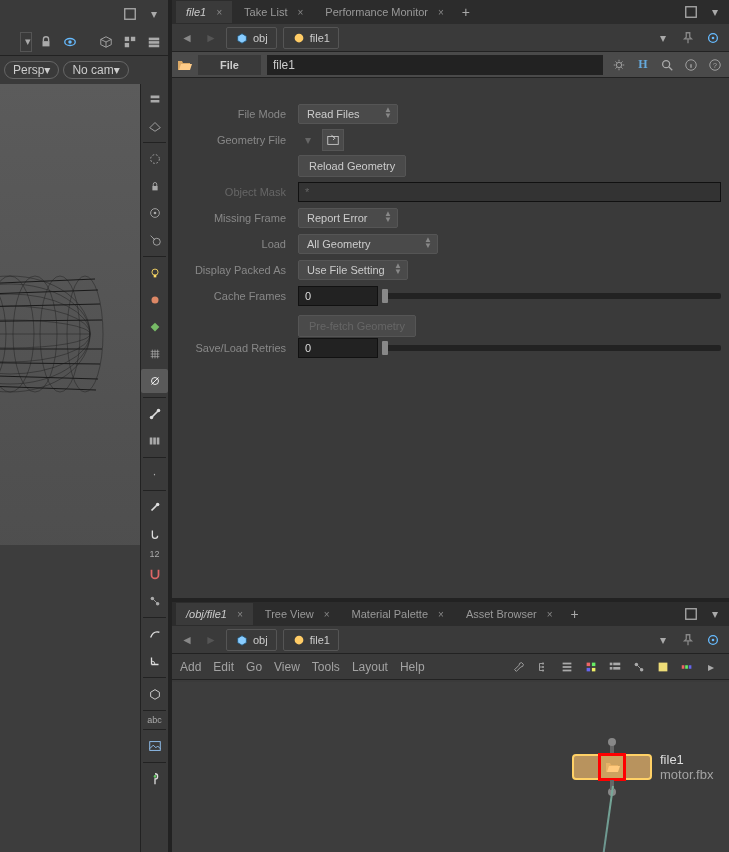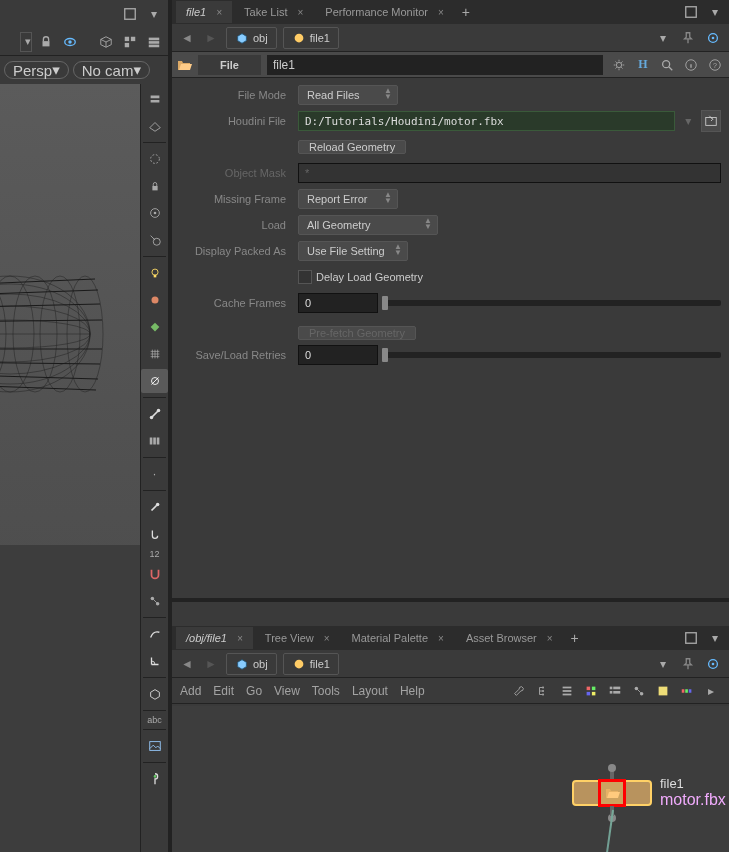--- a/index.html
+++ b/index.html
@@ -39,21 +39,21 @@
     width: 20px; height: 20px; display: flex; align-items: center; justify-content: center;
     color: #aaa; cursor: pointer;
   }
   .tb-icon svg { width: 14px; height: 14px; }
   .left-dd-row {
     height: 28px; display: flex; align-items: center; gap: 4px; padding: 0 4px;
   }
   .pill {
     background: #3a3a3a; border: 1px solid #666; border-radius: 10px;
     height: 18px; padding: 0 8px; display: flex; align-items: center;
-    font-size: 15px; color: #ccc;
+    font-size: 12px; color: #ccc;
   }
   .viewport {
     position: absolute; left: 0; top: 84px; width: 140px; height: 768px;
     background: linear-gradient(to bottom, #5b5b5b 0%, #505050 50%, #484848 100%);
     overflow: hidden;
   }
   .viewport-floor { position:absolute; left:0; right:0; bottom:0; height:40%; background:#3d3d3d; }
   .viewport svg { position: absolute; left: -60px; top: 120px; }
 
   .right-vtoolbar {
@@ -110,21 +110,21 @@
   .node-type-label {
     background:#3a3a3a; padding:0 22px; height:20px; display:flex;align-items:center;
     font-weight:bold; font-size:11px;
   }
   .node-name-input {
     background:#222; border:none; color:#ccc; height:20px; padding:0 6px;
     font-size:12px; flex:1;
   }
   .node-header-icons { display:flex; gap:4px; margin-left:auto; }
 
-  .parm-body { padding: 4px 8px; }
+  .parm-body { padding: 23px 8px; }
   .parm-row {
     display:flex; align-items:center; height:26px; gap:8px;
   }
   .parm-label {
     width: 110px; text-align:right; color:#888; font-size:11px;
     padding-right: 4px;
   }
   .parm-label.faded { color:#666; }
   .parm-ctrl { flex:1; display:flex; align-items:center; gap:4px; }
   .dropdown {
@@ -135,21 +135,21 @@
   .dropdown .arrows {
     position:absolute; right:3px; top:2px; width:10px; color:#888; font-size:8px;
     display:flex; flex-direction:column; line-height:6px;
   }
   .text-input {
     background:#222; border:1px solid #111; color:#ddd; height:20px;
     padding:0 6px; font-size:11px; width:100%;
   }
   .text-input.hl { background:#2a3a2a; border-color:#3a5a3a; }
   .button {
-    background:#4a4a4a; border:1px solid #555; height:14px; padding:0 10px;
+    background:#4a4a4a; border:1px solid #555; height:22px; padding:0 10px;
     display:flex; align-items:center; font-size:11px; border-radius:2px;
   }
   .button.disabled { color:#666;margin-top:8px; }
   .file-browse-btn {
     width:22px; height:22px; background:#4a4a4a; border:1px solid #555;
     display:flex; align-items:center; justify-content:center;
   }
   .chk { width:14px;height:14px; background:#333; border:1px solid #555; }
   .slider-track {
     flex:1; height:6px; background:#222; position:relative; border-radius:2px;
@@ -160,21 +160,20 @@
   }
   .num-input {
     background:#222; border:1px solid #111; color:#ddd; height:20px;
     width:80px; padding:0 6px; font-size:11px;
   }
 
   
   .net-pane {
     position:absolute; left:172px; top:602px; right:0; bottom:0;
     background:#3a3a3a;
-    margin-top:24px;
   }
   .net-toolbar {
     height:26px; display:flex; align-items:center; padding:0 8px; gap:12px;
     border-bottom:1px solid #222;
   }
   .net-toolbar .menu { font-size:12px; color:#a3a3a3; }
   .net-toolbar-icons { margin-left:auto; display:flex; gap:4px; }
   .net-canvas {
     position:absolute; left:0; top:80px; right:0; bottom:0;
     background:#3d3d3d;
@@ -203,21 +202,21 @@
     width:8px;height:8px; background:#888; border-radius:50%; }
   .node-dot-bot { position:absolute; bottom:-18px; left:50%; margin-left:-4px;
     width:8px;height:8px; background:#888; border-radius:50%; }
   .node-icon-hl {
     position:absolute; left:50%; top:50%; width:28px; height:28px;
     margin-left:-14px; margin-top:-14px;
     border:3px solid #ff0000; background:rgba(255,200,100,0.3);
   }
   .node-labels { margin-left:8px; }
   .node-name { font-size:13px; color:#ddd; }
-  .node-file { font-size:16px; color:#f0abfc; }
+  .node-file { font-size:13px; color:#a3a3a3; }
   .wire {
     position:absolute; left:440px; top:104px; width:2px; height:200px;
     background:linear-gradient(to bottom, #7a9 0%, #567 100%);
     transform: rotate(8deg); transform-origin: top;
   }
 </style>
 </head>
 <body>
 
 <div class="pane-border v"></div>
@@ -586,23 +585,22 @@
     <div class="parm-row">
       <div class="parm-label">File Mode</div>
       <div class="parm-ctrl">
         <div class="dropdown" style="min-width:100px">
           <span>Read Files</span>
             <div class="arrows">▲<br>▼</div>
         </div>
       </div>
     </div>
     <div class="parm-row">
-      <div class="parm-label">Houdini File</div>
-      <div class="parm-ctrl">
-        <input class="text-input hl" style="font-family: monospace;" value="D:/Tutorials/Houdini/motor.fbx">
+      <div class="parm-label">Geometry File</div>
+      <div class="parm-ctrl">
         <div class="tb-icon" style="color:#666">▾</div>
         <div class="file-browse-btn">
           <svg width="14" height="14" viewBox="0 0 16 16">
               <rect x="2" y="4" width="12" height="9" fill="none" stroke="#ccc"></rect>
               <path d="M6 2 L10 6" stroke="#ccc"></path>
               <path d="M8 4 L10 6 L8 8" fill="none" stroke="#ccc"></path>
             </svg>
         </div>
       </div>
     </div>
@@ -638,27 +636,20 @@
           </div>
       </div>
     </div>
     <div class="parm-row">
       <div class="parm-label">Display Packed As</div>
       <div class="parm-ctrl">
         <div class="dropdown" style="min-width:110px">
             <span>Use File Setting</span>
             <div class="arrows">▲<br>▼</div>
           </div>
-      </div>
-    </div>
-    <div class="parm-row">
-      <div class="parm-label"></div>
-      <div class="parm-ctrl">
-        <div class="chk"></div>
-        <span style="font-size:11px">Delay Load Geometry</span>
       </div>
     </div>
     <div class="parm-row">
       <div class="parm-label">Cache Frames</div>
       <div class="parm-ctrl">
         <input class="num-input" value="0" style="">
         <div class="slider-track">
             <div class="slider-thumb"></div>
           </div>
       </div>

